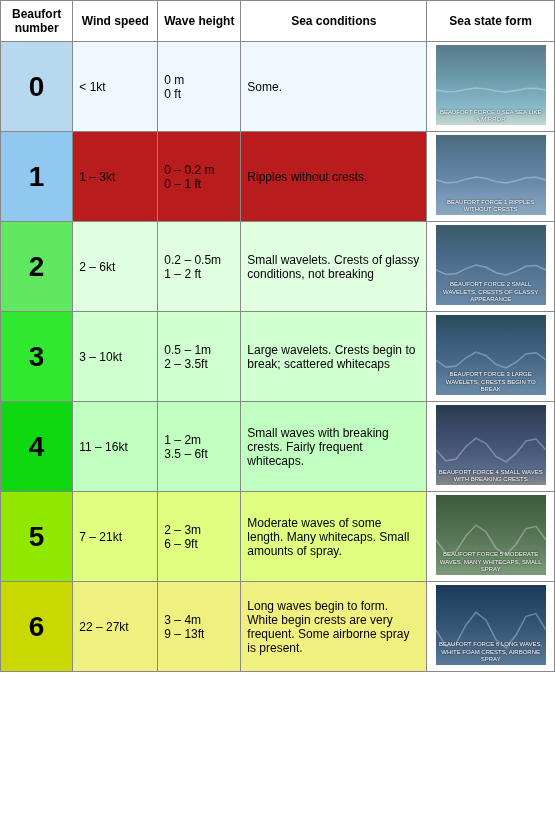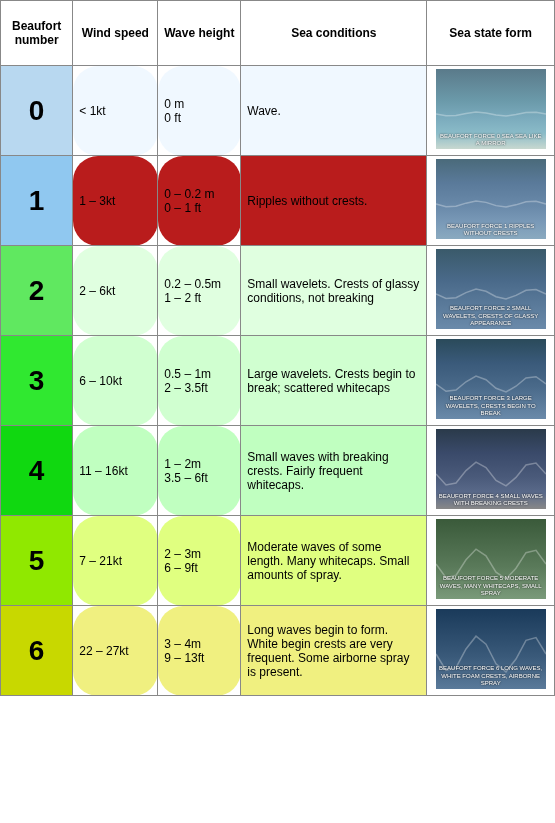--- a/index.html
+++ b/index.html
@@ -17,38 +17,37 @@
     th, td {
       border: 1px solid #888;
       padding: 4px 6px;
       vertical-align: middle;
     }
     thead th {
       background: #fff;
       text-align: center;
       font-weight: bold;
       font-size: 12px;
-      padding: 18px 4px;
+      padding: 6px 4px;
     }
     .col-beaufort { width: 68px; }
     .col-wind { width: 80px; }
     .col-wave { width: 78px; }
     .col-conditions { width: 175px; }
     .col-photo { width: 120px; }
 
     .beaufort-cell {
       text-align: center;
       font-size: 28px;
       font-weight: bold;
       color: #000;
     }
     .wind-cell, .wave-cell {
       text-align: left;
       font-size: 12px;
-      border-radius: 25px;
     }
     .conditions-cell {
       font-size: 12px;
       text-align: left;
     }
     .photo-cell {
       padding: 3px;
       text-align: center;
     }
     .photo-box {
@@ -142,21 +141,21 @@
       <th>Wave height</th>
       <th>Sea conditions</th>
       <th>Sea state form</th>
     </tr>
   </thead>
   <tbody id="table-body">
   <tr class="row-0">
         <td class="beaufort-cell">0</td>
         <td class="wind-cell">&lt; 1kt</td>
         <td class="wave-cell">0 m<br>0 ft</td>
-        <td class="conditions-cell">Wave.</td>
+        <td class="conditions-cell">Some.</td>
         <td class="photo-cell"><div class="photo-box photo-0"><svg width="110" height="80" style="position: absolute; top: 0px; left: 0px; opacity: 0.3;">
               <path d="M 0 45 L 0 45 L 10 46.81926399070904 L 20 46.511499148708516 L 30 44.43653488631714 L 40 43.02035711623814 L 50 43.9187183650888 L 60 46.08128163491119 L 70 46.97964288376187 L 80 45.56346511368286 L 90 43.488500851291484 L 100 43.18073600929096 L 110 45" stroke="white" stroke-width="1.5" fill="none"></path>
             </svg><div class="photo-label">BEAUFORT FORCE 0
 SEA SEA LIKE A MIRROR</div></div></td>
       </tr>
       <tr class="row-1">
         <td class="beaufort-cell">1</td>
         <td class="wind-cell">1 – 3kt</td>
         <td class="wave-cell">0 – 0.2 m<br>0 – 1 ft</td>
         <td class="conditions-cell">Ripples without crests.</td>
@@ -170,21 +169,21 @@
         <td class="wind-cell">2 – 6kt</td>
         <td class="wave-cell">0.2 – 0.5m<br>1 – 2 ft</td>
         <td class="conditions-cell">Small wavelets. Crests of glassy conditions, not breaking</td>
         <td class="photo-cell"><div class="photo-box photo-2"><svg width="110" height="80" style="position: absolute; top: 0px; left: 0px; opacity: 0.3;">
               <path d="M 0 45 L 0 45 L 10 49.548159976772595 L 20 48.778747871771294 L 30 43.591337215792855 L 40 40.050892790595334 L 50 42.29679591272201 L 60 47.70320408727799 L 70 49.949107209404666 L 80 46.40866278420715 L 90 41.221252128228706 L 100 40.451840023227405 L 110 45" stroke="white" stroke-width="1.5" fill="none"></path>
             </svg><div class="photo-label">BEAUFORT FORCE 2
 SMALL WAVELETS, CRESTS OF GLASSY APPEARANCE</div></div></td>
       </tr>
       <tr class="row-3">
         <td class="beaufort-cell">3</td>
-        <td class="wind-cell">6 – 10kt</td>
+        <td class="wind-cell">3 – 10kt</td>
         <td class="wave-cell">0.5 – 1m<br>2 – 3.5ft</td>
         <td class="conditions-cell">Large wavelets. Crests begin to break; scattered whitecaps</td>
         <td class="photo-cell"><div class="photo-box photo-3"><svg width="110" height="80" style="position: absolute; top: 0px; left: 0px; opacity: 0.3;">
               <path d="M 0 45 L 0 45 L 10 52.277055962836144 L 20 51.045996594834065 L 30 42.74613954526856 L 40 37.08142846495254 L 50 40.674873460355215 L 60 49.32512653964478 L 70 52.91857153504746 L 80 47.25386045473144 L 90 38.95400340516593 L 100 37.72294403716385 L 110 44.99999999999999" stroke="white" stroke-width="1.5" fill="none"></path>
             </svg><div class="photo-label">BEAUFORT FORCE 3
 LARGE WAVELETS, CRESTS BEGIN TO BREAK</div></div></td>
       </tr>
       <tr class="row-4">
         <td class="beaufort-cell">4</td>
         <td class="wind-cell">11 – 16kt</td>

